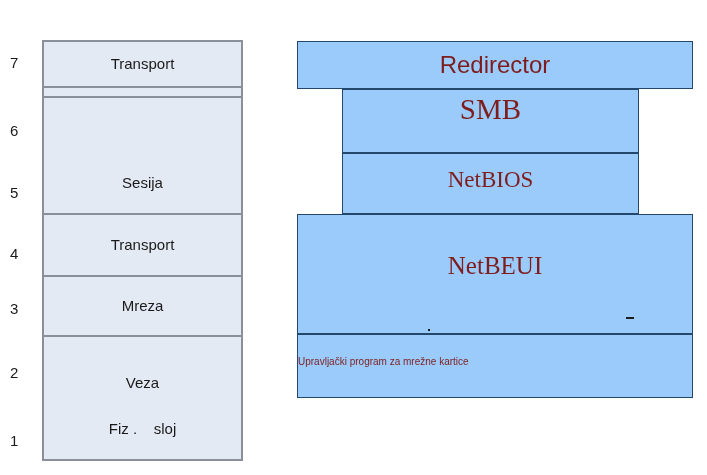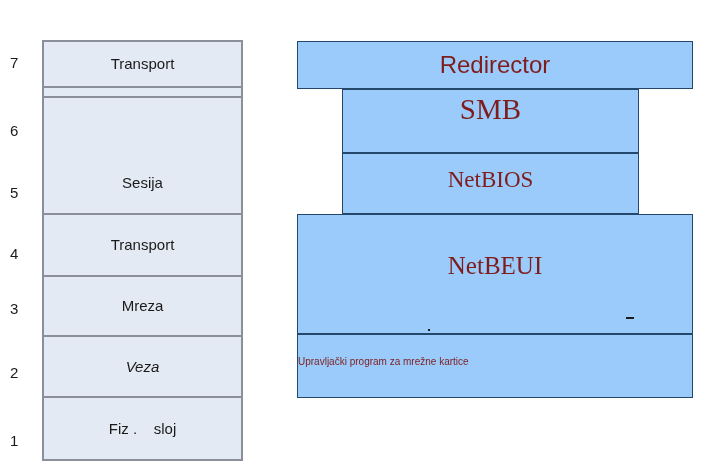--- a/index.html
+++ b/index.html
@@ -170,21 +170,21 @@
     </div>
 
     <div class="osi-row" style="top:173px; height:62px;">
       <span class="osi-label">Transport</span>
     </div>
 
     <div class="osi-row" style="top:235px; height:60px;">
       <span class="osi-label">Mreza</span>
     </div>
 
-    <div class="osi-row" style="top:295px; height:61px;font-style:italic;">
+    <div class="osi-row" style="top:311px; height:61px;">
       <span class="osi-label">Veza</span>
     </div>
 
     <div class="osi-row last" style="top:356px; height:61px;">
       <span class="osi-label">Fiz .    sloj</span>
     </div>
 
   </div>
 
   <div class="stack-box" id="box-redirector">

